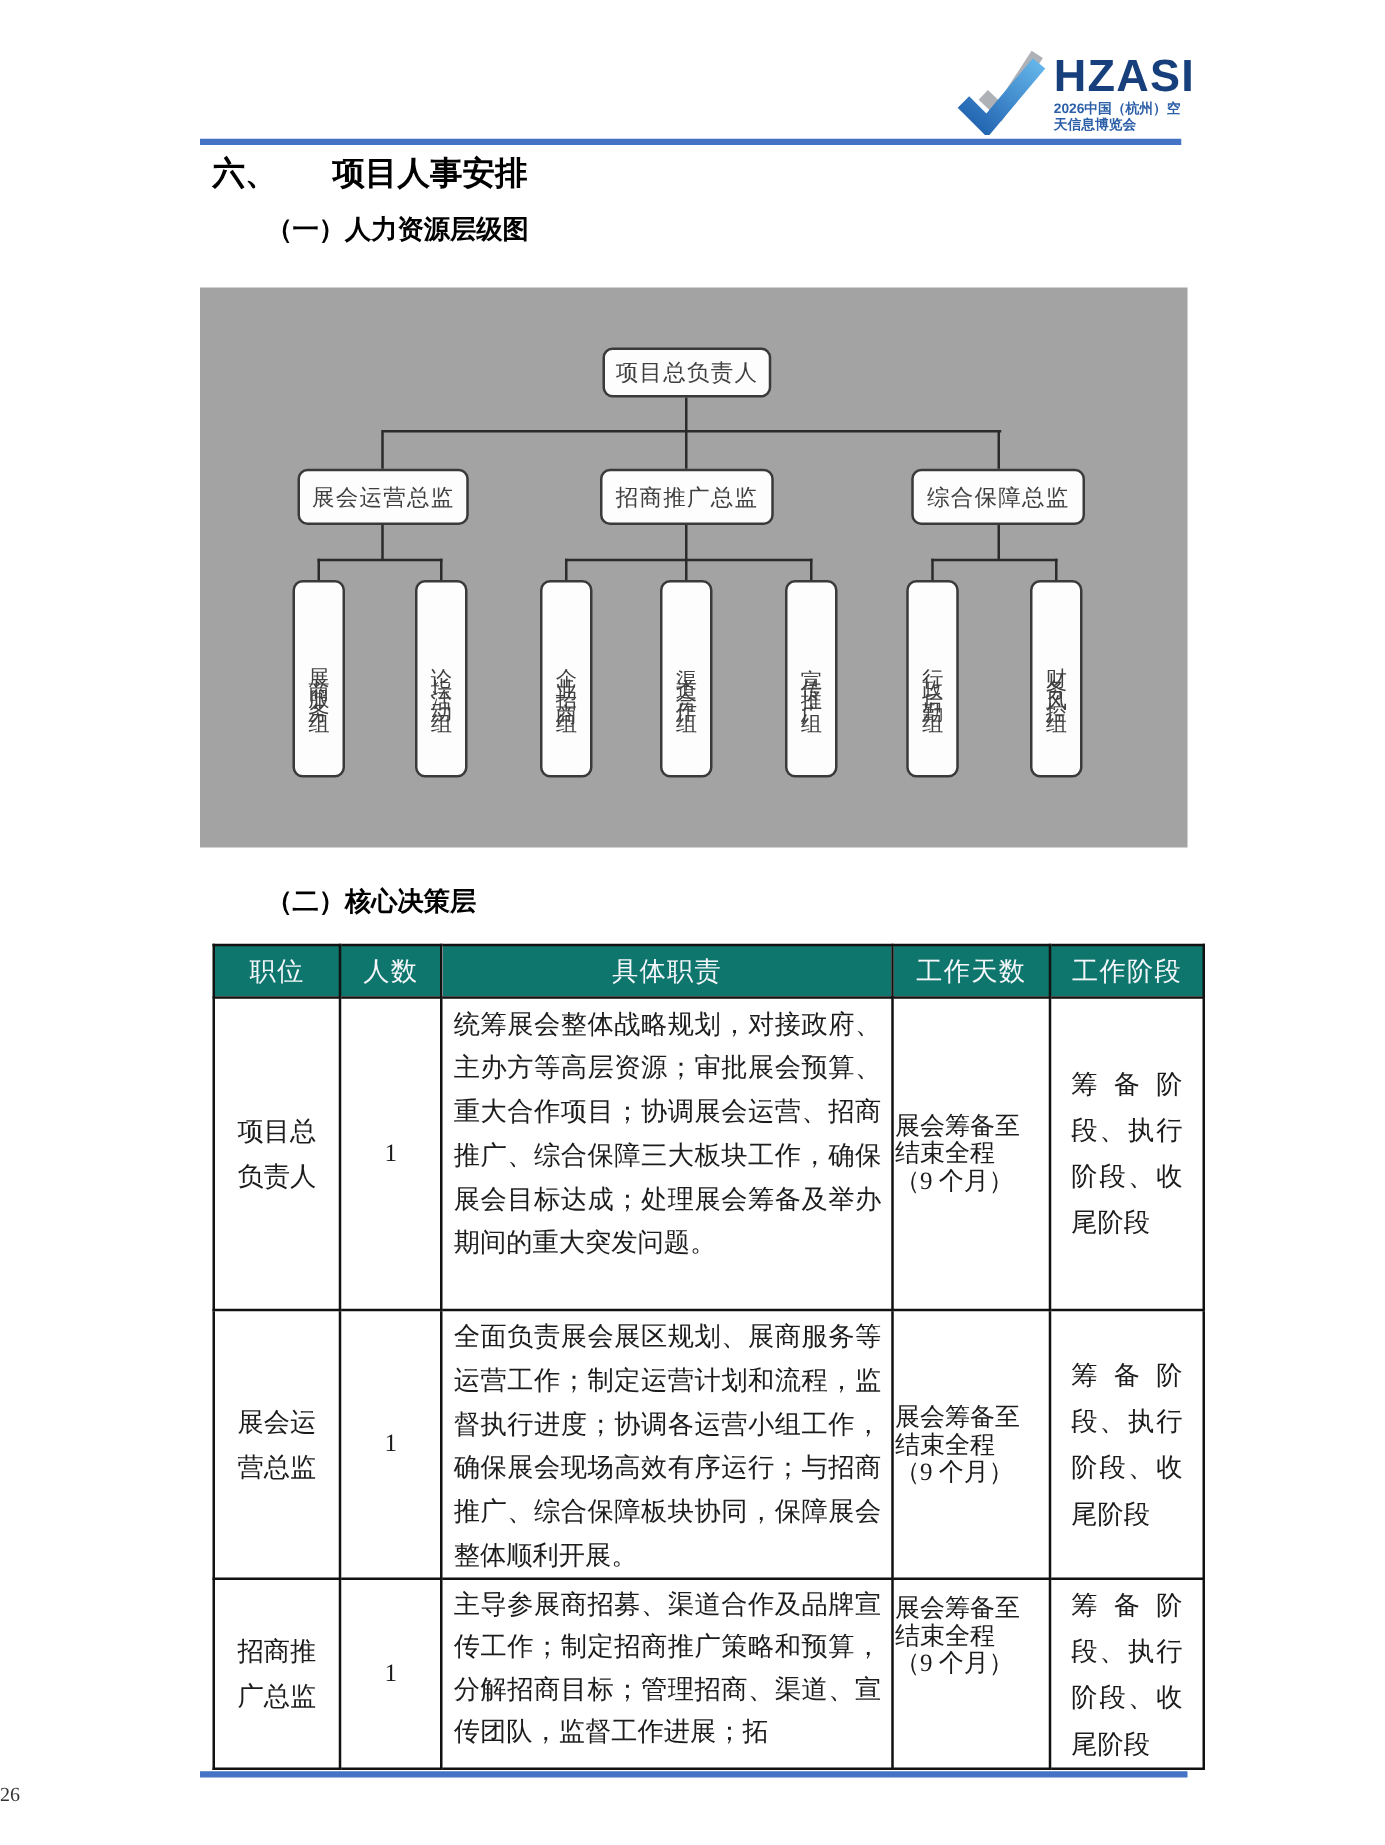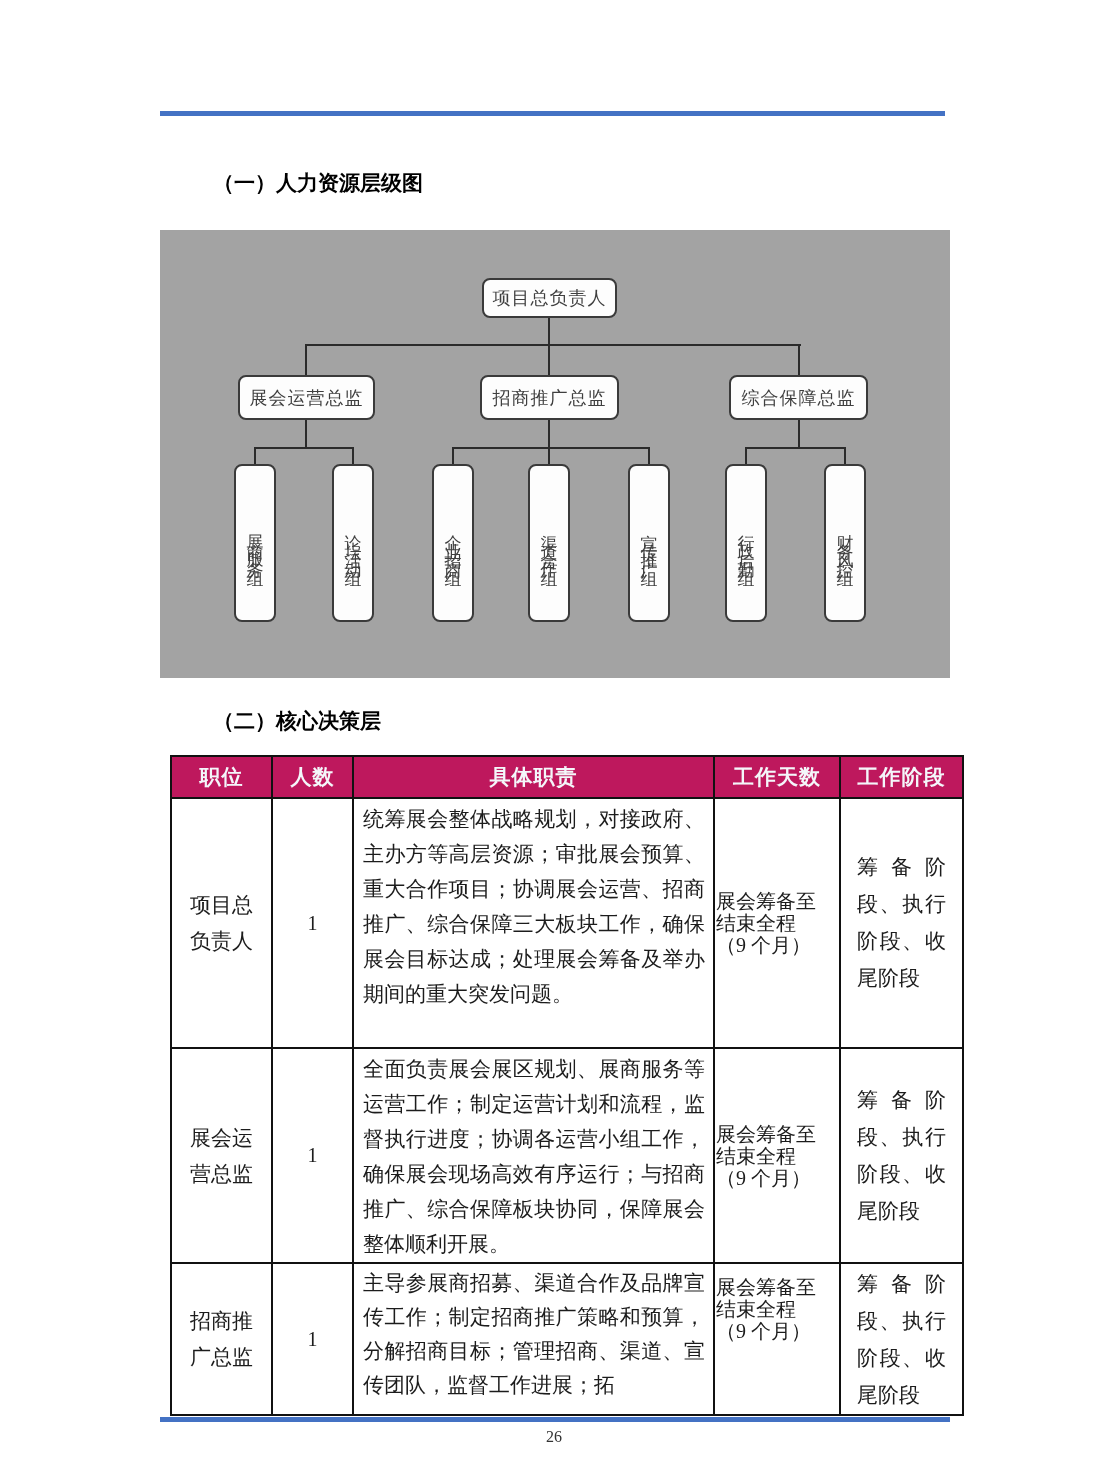--- a/index.html
+++ b/index.html
@@ -28,45 +28,67 @@
   
   .orgchart{position:absolute;left:160px;top:230px;width:790px;height:448px;background:#a3a3a3;}
   .obox{position:absolute;box-sizing:border-box;border:2px solid #3a3a3a;border-radius:8px;
     background:#fdfdfd;display:flex;align-items:center;justify-content:center;
     color:#3f3f3f;font-size:18px;letter-spacing:1px;}
   .obox.vert span{writing-mode:vertical-rl;letter-spacing:9px;font-size:17px;}
   .oline{position:absolute;background:#2b2b2b;}
   
   .dtable{position:absolute;left:170px;top:755px;border-collapse:collapse;table-layout:fixed;}
   .dtable td,.dtable th{border:2px solid #111;box-sizing:border-box;overflow:hidden;}
-  .dtable th{background:#be185d;color:#f4f6fa;font-weight:bold;font-size:21px;
+  .dtable th{background:#0f766e;color:#f4f6fa;font-weight:normal;font-size:21px;
     letter-spacing:1px;height:42px;}
   .c-pos{text-align:center;vertical-align:middle;font-size:21px;white-space:pre-line;line-height:36px;}
   .c-cnt{text-align:center;vertical-align:middle;font-size:20px;}
   .c-duty{text-align:justify;text-justify:inter-character;vertical-align:top;
     font-size:21px;line-height:35px;padding:3px 8px 0 9px;}
   .c-days{text-align:left;vertical-align:middle;font-size:20px;white-space:pre-line;line-height:22px;}
   .c-phase{text-align:justify;text-justify:inter-character;vertical-align:middle;
     font-size:21px;line-height:37px;padding:0 16px;margin-top:40px;}
   tr.r0{height:250px;} tr.r1{height:211px;} tr.r2{height:138px;}
   tr.r2 .c-days{vertical-align:top;padding-top:12px;}
   tr.r2 .c-phase{vertical-align:top;padding-top:2px;}
   tr.r2 .c-duty{padding-top:2px;line-height:34px;}
   
   .footer-rule{position:absolute;left:160px;top:1417px;width:790px;height:5px;background:#4472C4;}
-  .page-num{position:absolute;left:0;top:1428px;width:1108px;text-align:center;
+  .page-num{position:absolute;left:0;top:1428px;width:1108px;
     font-size:16px;color:#333;}
 </style>
 </head>
 <body>
 
 <div class="page">
 
+  <div class="logo">
+    <svg class="logo-check" viewBox="0 0 100 96">
+      <defs>
+        <linearGradient id="g1" x1="1" y1="0" x2="0" y2="1">
+          <stop offset="0" stop-color="#64b5ea"></stop>
+          <stop offset="1" stop-color="#1e5fae"></stop>
+        </linearGradient>
+      </defs>
+      <polyline points="30,52 49,70 90,7" fill="none" stroke="#aeb1b6" stroke-width="15"></polyline>
+      <polyline points="8,60 34,86 92,17" fill="none" stroke="url(#g1)" stroke-width="18"></polyline>
+    </svg>
+    <div class="logo-text">
+      <div class="logo-brand">HZASI</div>
+      <div class="logo-sub">
+        <span>2026中国（杭州）空</span><br>
+        <span>天信息博览会</span>
+      </div>
+    </div>
+  </div>
   <div class="header-rule"></div>
 
+  <div class="title">
+    <span class="num">六、</span><span>项目人事安排</span>
+  </div>
   <div class="sub1">（一）人力资源层级图</div>
 
   <div class="orgchart">
 
     <div class="obox" style="left:322px;top:48px;width:135px;height:40px;">项目总负责人</div>
 
     <div class="oline" style="left:388px;top:88px;width:2px;height:27px;"></div>
     <div class="oline" style="left:146px;top:114px;width:495px;height:2px;"></div>
     <div class="oline" style="left:145px;top:114px;width:2px;height:31px;"></div>
     <div class="oline" style="left:388px;top:114px;width:2px;height:31px;"></div>

